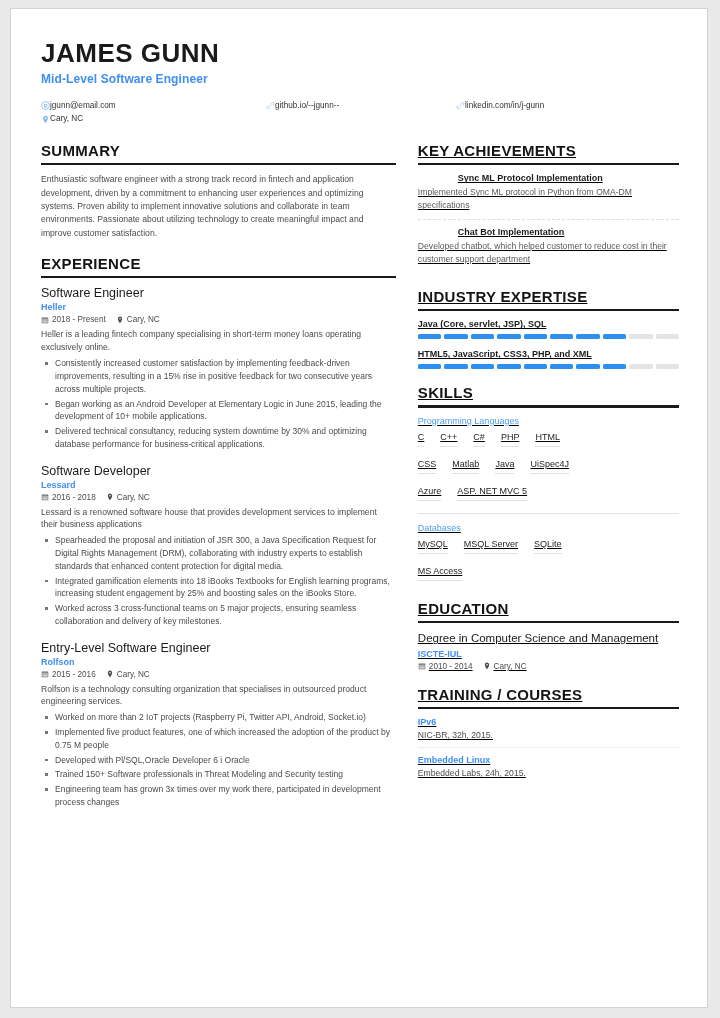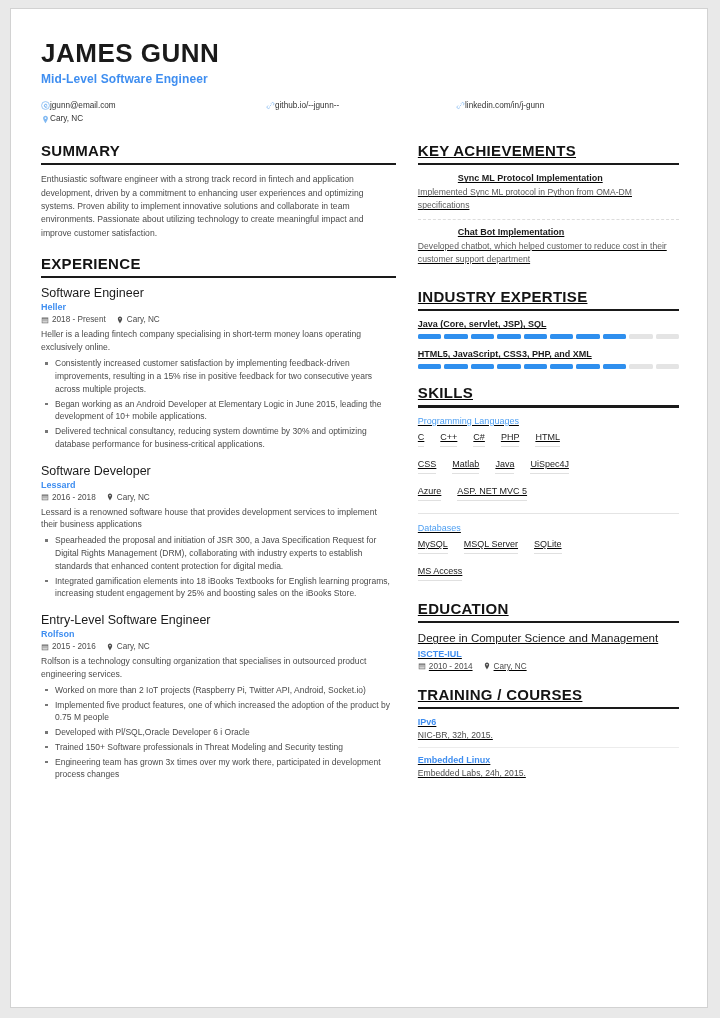--- a/index.html
+++ b/index.html
@@ -233,20 +233,21 @@
                       <circle cx="8" cy="5.5" r="1.6" fill="#ffffff"></circle>
                     </svg>
                 </span>
                 <span>Cary, NC</span>
               </span>
             </div>
             <p class="job-desc">Lessard is a renowned software house that provides development services to implement their business applications</p>
             <ul class="bullets">
               <li>Spearheaded the proposal and initiation of JSR 300, a Java Specification Request for Digital Rights Management (DRM), collaborating with industry experts to establish standards that enhanced content protection for digital media.</li>
               <li>Integrated gamification elements into 18 iBooks Textbooks for English learning programs, increasing student engagement by 25% and boosting sales on the iBooks Store.</li>
+              <li>Worked across 3 cross-functional teams on 5 major projects, ensuring seamless collaboration and delivery of key milestones.</li>
             </ul>
           </div>
 
           <div class="job">
             <div class="job-title">Entry-Level Software Engineer</div>
             <div class="job-company">Rolfson</div>
             <div class="job-meta">
               <span class="mi">
                 <span class="ico">
                   <svg viewBox="0 0 16 16">

